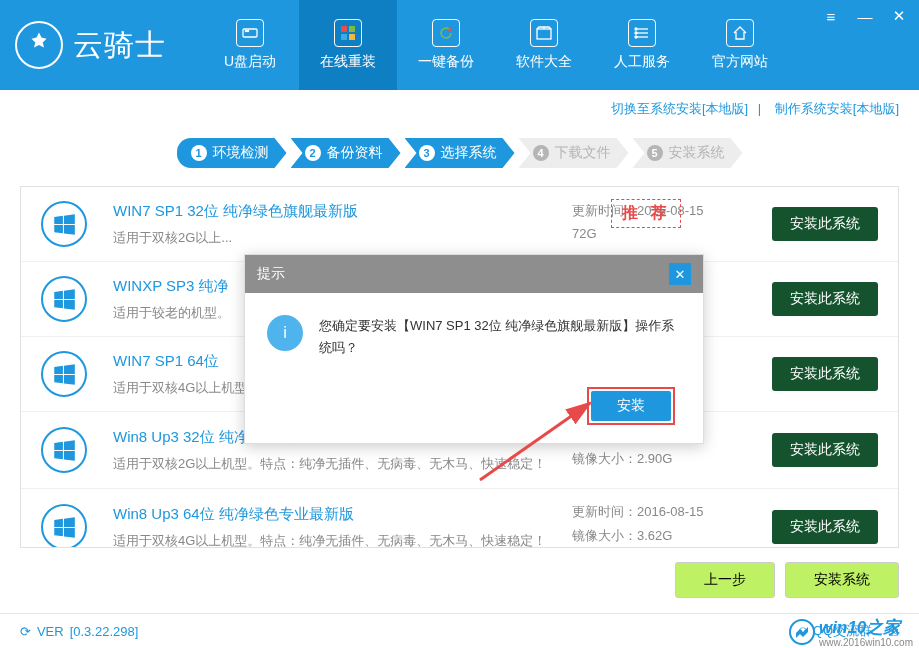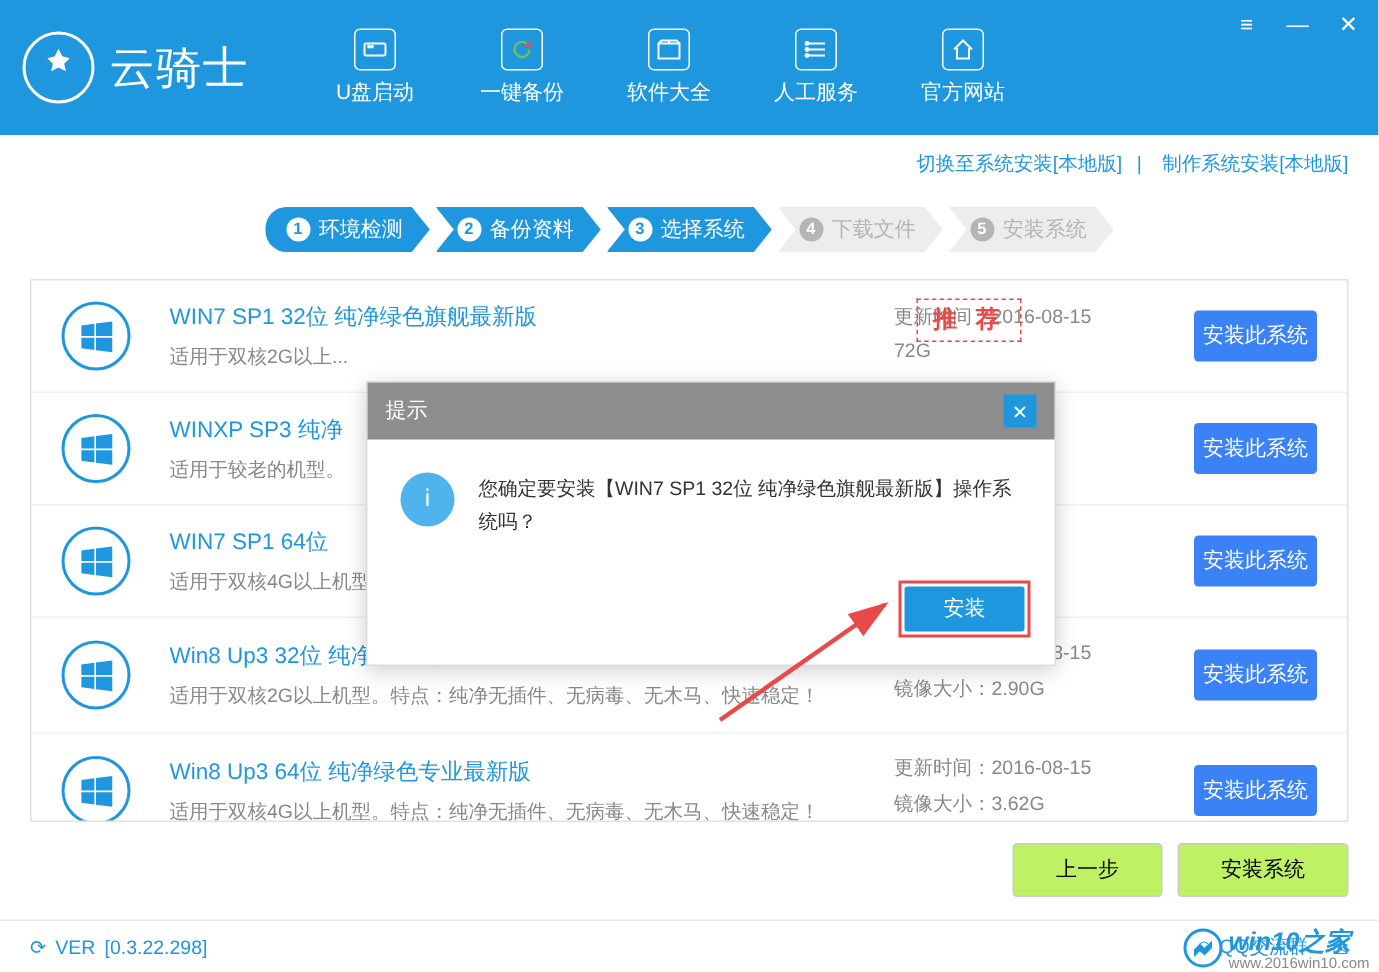--- a/index.html
+++ b/index.html
@@ -35,41 +35,41 @@
 
 .os-list { border: 1px solid #E1E1E1; margin: 0 20px; height: 362px; overflow: hidden; }
 .os-item { display: flex; align-items: center; padding: 14px 20px; border-bottom: 1px solid #F0F0F0; position: relative; }
 .os-icon { width: 46px; height: 46px; border: 2px solid #1E97DE; border-radius: 50%; display: flex; align-items: center; justify-content: center; margin-right: 26px; }
 .os-icon svg { width: 26px; height: 26px; fill: #1E97DE; }
 .os-info { flex: 1; }
 .os-title { color: #1E97DE; font-size: 15px; margin-bottom: 8px; }
 .os-desc { color: #888; font-size: 13px; }
 .os-meta { width: 200px; font-size: 13px; color: #888; }
 .os-meta div { margin-bottom: 6px; }
-.install-btn { background: #3b82f6; color: #fff; border: none; padding: 8px 6px; font-size: 14px; border-radius: 3px; cursor: pointer; }
+.install-btn { background: #14532d; color: #fff; border: none; padding: 8px 18px; font-size: 14px; border-radius: 3px; cursor: pointer; }
 .recommended { position: absolute; left: 590px; top: 12px; border: 1.5px dashed #E84A4A; color: #E84A4A; font-size: 16px; padding: 3px 10px; letter-spacing: 4px; font-weight: bold; }
 
 
 .bottom-bar { display: flex; justify-content: flex-end; padding: 14px 20px; gap: 10px; }
 .bottom-btn { border: 1px solid #CCC; background: #bef264; padding: 8px 28px; font-size: 14px; border-radius: 3px; cursor: pointer; }
 
 
 .footer { position: absolute; bottom: 0; width: 100%; border-top: 1px solid #E6E6E6; padding: 8px 20px; display: flex; justify-content: space-between; align-items: center; font-size: 13px; color: #1E97DE; }
 .footer-left { display: flex; align-items: center; gap: 6px; }
 .footer-right { display: flex; align-items: flex-end; gap: 16px; }
 
 
 .modal-overlay { position: absolute; left: 0; top: 0; width: 100%; height: 100%; }
 .modal { position: absolute; left: 244px; top: 254px; width: 460px; background: #fff; border: 1px solid #DDD; box-shadow: 0 3px 14px rgba(0,0,0,0.2); }
 .modal-head { background: #8E8E8E; color: #fff; padding: 8px 12px; display: flex; justify-content: space-between; align-items: center; font-size: 14px; }
 .modal-close { width: 22px; height: 22px; background: #1E97DE; color: #fff; display: flex; align-items: center; justify-content: center; cursor: pointer; font-size: 13px; }
 .modal-body { padding: 22px 22px 18px; display: flex; gap: 16px; }
 .modal-icon { width: 36px; height: 36px; border-radius: 50%; background: #4FB3ED; color: #fff; display: flex; align-items: center; justify-content: center; font-size: 16px; flex-shrink: 0; }
 .modal-text { font-size: 13px; color: #333; line-height: 1.7; }
-.modal-foot { padding: 10px 16px 18px; display: flex; justify-content: flex-end; gap: 14px; }
+.modal-foot { padding: 10px 28px 18px; display: flex; justify-content: flex-end; gap: 14px; }
 .modal-btn { border: none; padding: 6px 26px; font-size: 14px; cursor: pointer; border-radius: 2px; }
 .modal-btn.confirm { background: #1E97DE; color: #fff; }
 .modal-btn.cancel { background: #1E97DE; color: #fff; }
 .highlight-box { border: 2.5px solid #E84A4A; padding: 2px; display: inline-block; }
 
 
 .arrow { position: absolute; left: 470px; top: 395px; pointer-events: none; }
 
 
 .watermark { position: absolute; right: 6px; bottom: 0; display: flex; align-items: center; gap: 4px; font-size: 17px; color: #1E97DE; font-weight: bold; font-style: italic; }
@@ -91,20 +91,31 @@
   <div class="nav">
     <div class="nav-item">
       <div class="nav-icon">
           <svg width="16" height="10" viewBox="0 0 16 10" fill="none" stroke="#fff" stroke-width="1.3">
             <rect x="1" y="1" width="14" height="8" rx="1"></rect>
             <circle cx="4" cy="3" r="0.6" fill="#fff"></circle>
             <circle cx="6" cy="3" r="0.6" fill="#fff"></circle>
           </svg>
         </div>
       <div class="nav-label">U盘启动</div>
+    </div>
+    <div class="nav-item active">
+      <div class="nav-icon">
+          <svg width="16" height="16" viewBox="0 0 16 16">
+            <rect x="1" y="1" width="6" height="6" fill="#E34F4F"></rect>
+            <rect x="9" y="1" width="6" height="6" fill="#7CBB4B"></rect>
+            <rect x="1" y="9" width="6" height="6" fill="#3DAAE0"></rect>
+            <rect x="9" y="9" width="6" height="6" fill="#F3B73E"></rect>
+          </svg>
+        </div>
+      <div class="nav-label">在线重装</div>
     </div>
     <div class="nav-item">
       <div class="nav-icon">
           <svg width="16" height="16" viewBox="0 0 16 16" fill="none" stroke="#7CBB4B" stroke-width="1.5">
             <path d="M13 8a5 5 0 1 1-2-4"></path>
             <path d="M13 2v4h-4" stroke="#E34F4F"></path>
           </svg>
         </div>
       <div class="nav-label">一键备份</div>
     </div>

